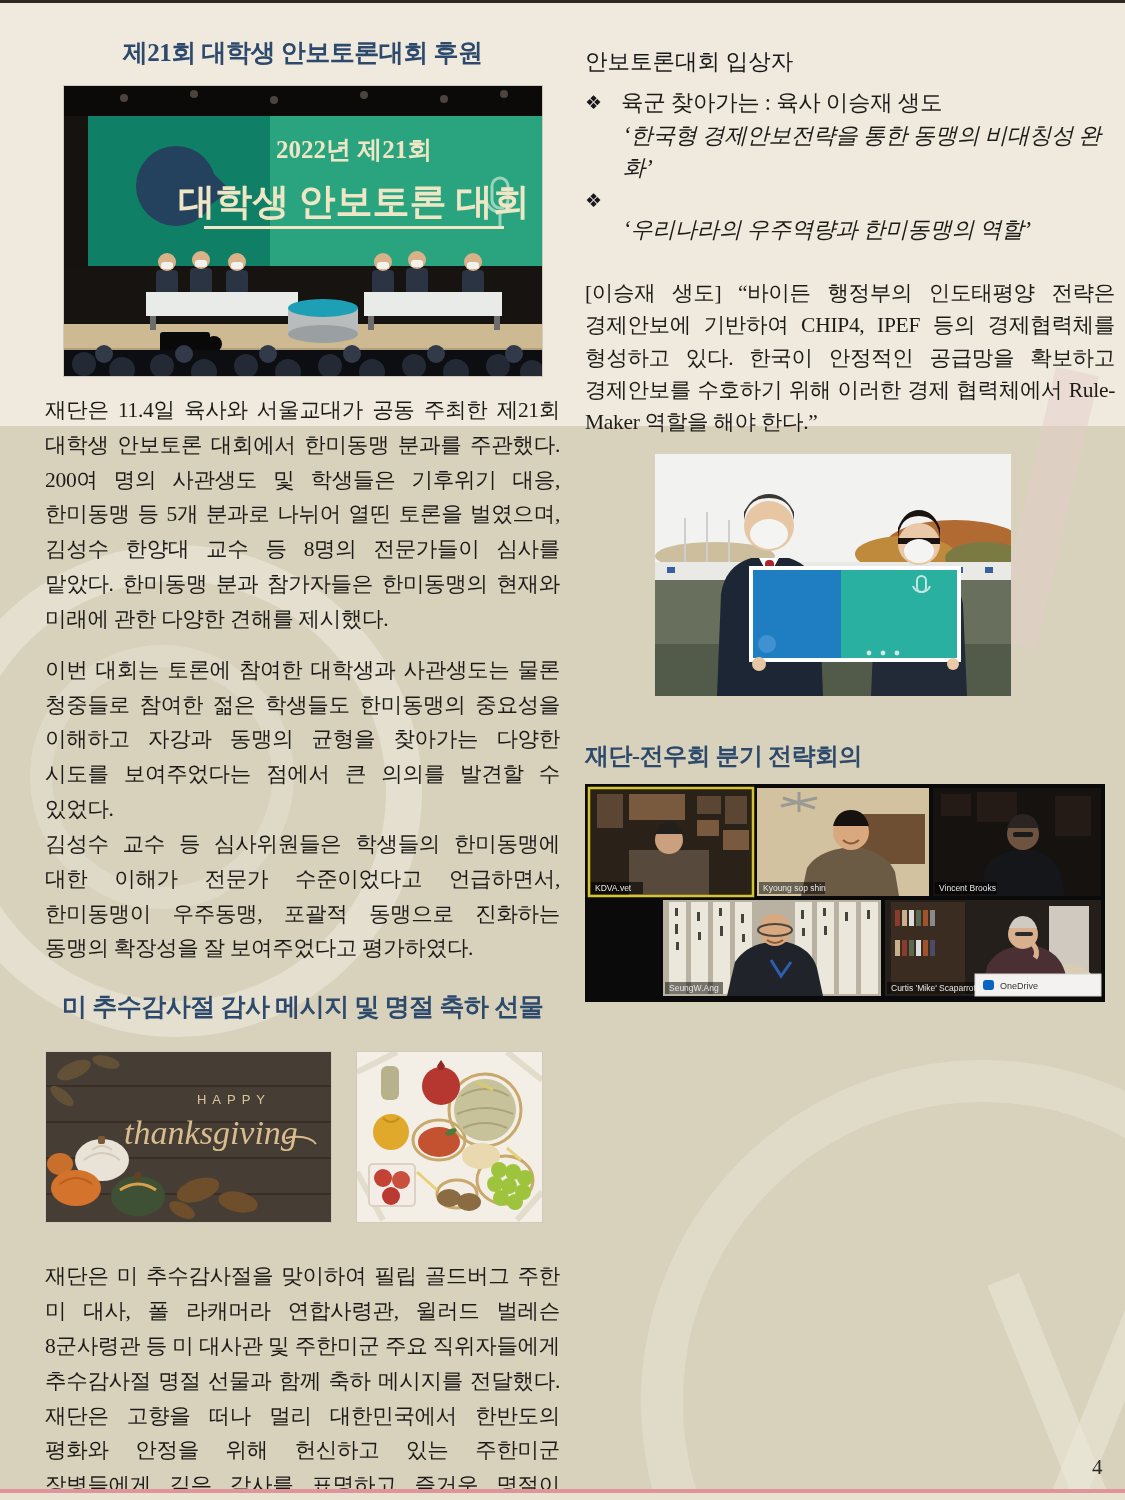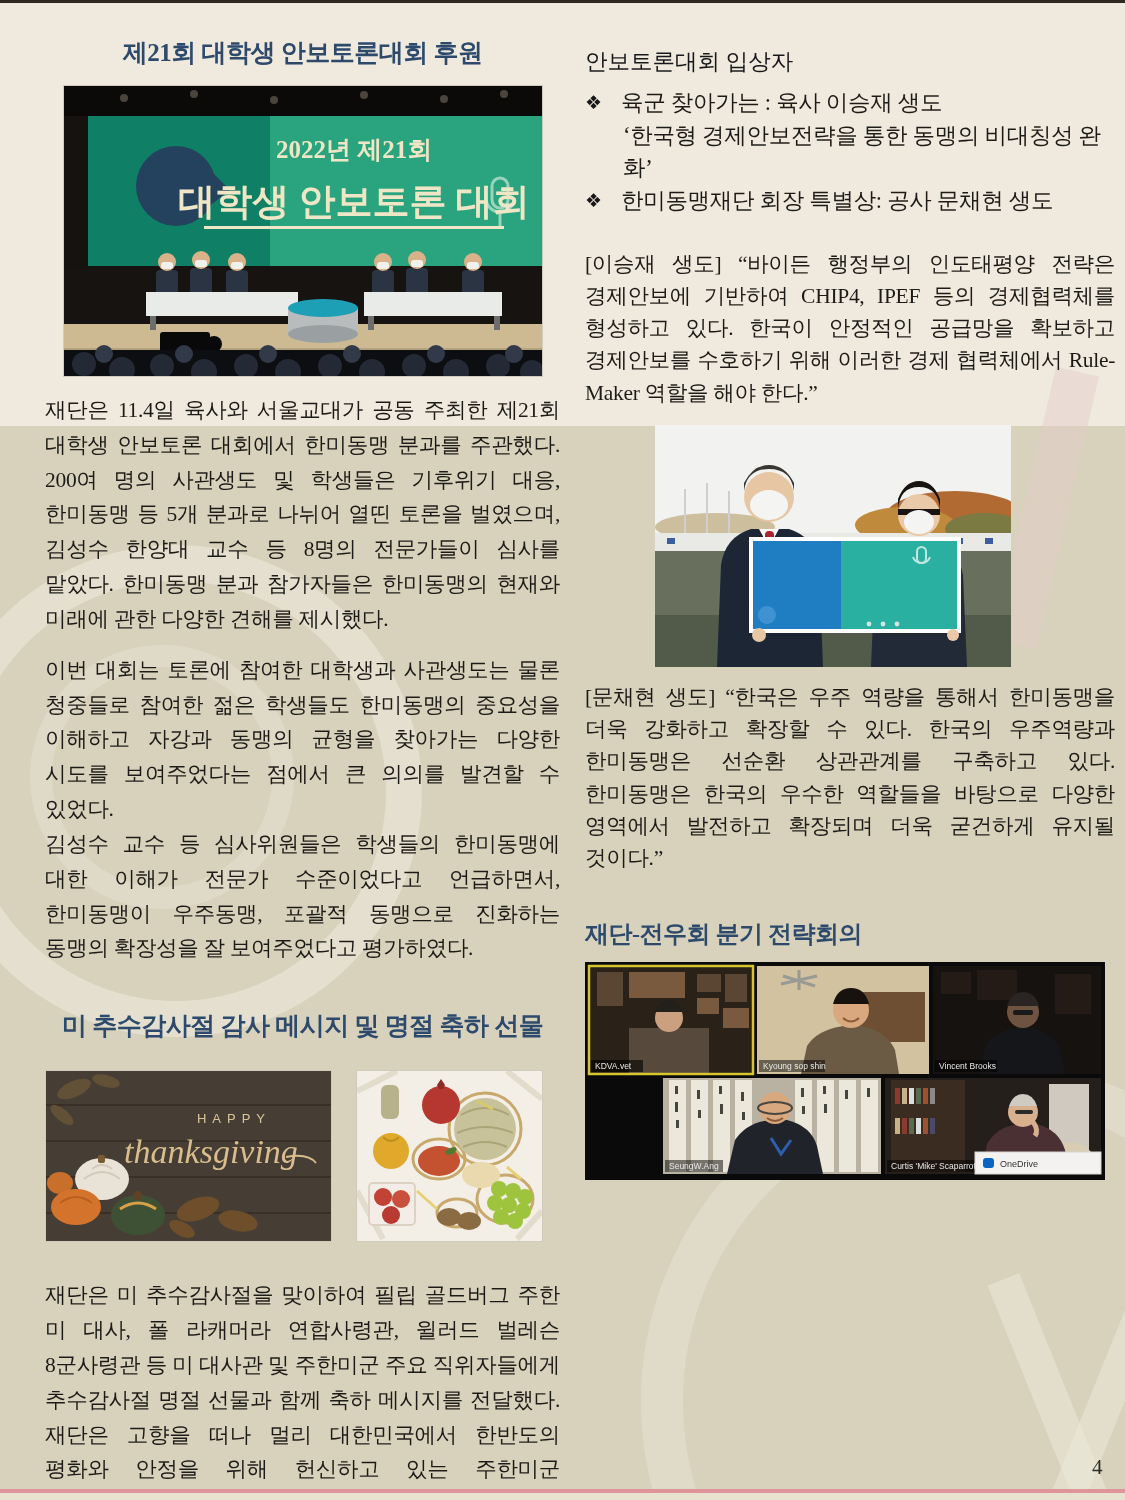--- a/index.html
+++ b/index.html
@@ -37,21 +37,21 @@
   .photo-frame{display:block;border:1px solid #cfcabb;background:#222;}
   .stage-photo{margin:16px auto 16px auto;}
   .gift-row{display:flex;gap:24px;margin:28px 0 0 0;}
   .award-photo{display:block;margin:16px 0 14px 70px;}
   .zoom-photo{display:block;margin:12px 0 14px 0;border:none;}
 
   .winners-title{font-size:22.5px;font-weight:normal;color:#17171a;margin:0 110px 10px 0;}
   .winner-item{margin:0;}
   .winner-line{display:flex;align-items:flex-start;font-size:22.5px;line-height:1.45;letter-spacing:-0.3px;}
   .winner-bullet{width:36px;flex:none;font-size:19px;padding-top:2px;color:#17171a;}
-  .winner-quote{padding-left:38px;font-size:22.5px;line-height:1.45;letter-spacing:-0.3px;}
+  .winner-quote{padding-left:38px;font-size:22.5px;line-height:1.45;letter-spacing:-0.3px;font-style:italic;}
 
   .meeting-title{font-size:24px;font-weight:bold;color:#2d4a6d;margin:44px 0 0 0;letter-spacing:-0.5px;}
 
   .page-number{position:absolute;left:1092px;top:1455px;font-size:21px;color:#2a2a28;}
 
   .svg-lbl{font-family:"Liberation Sans","DejaVu Sans",sans-serif;}
   .svg-serif{font-family:"Liberation Serif","DejaVu Serif",serif;}
 </style>
 </head>
 <body>
@@ -172,21 +172,21 @@
             <circle cx="372" cy="268" r="9"></circle>
             <circle cx="450" cy="268" r="9"></circle>
         </g>
       </g>
     </svg>
 
     <p class="body-p">재단은 11.4일 육사와 서울교대가 공동 주최한 제21회 대학생 안보토론 대회에서 한미동맹 분과를 주관했다. 200여 명의 사관생도 및 학생들은 기후위기 대응, 한미동맹 등 5개 분과로 나뉘어 열띤 토론을 벌였으며, 김성수 한양대 교수 등 8명의 전문가들이 심사를 맡았다. 한미동맹 분과 참가자들은 한미동맹의 현재와 미래에 관한 다양한 견해를 제시했다.</p>
     <p class="body-p" style="margin-bottom:0;">이번 대회는 토론에 참여한 대학생과 사관생도는 물론 청중들로 참여한 젊은 학생들도 한미동맹의 중요성을 이해하고 자강과 동맹의 균형을 찾아가는 다양한 시도를 보여주었다는 점에서 큰 의의를 발견할 수 있었다.</p>
     <p class="body-p">김성수 교수 등 심사위원들은 학생들의 한미동맹에 대한 이해가 전문가 수준이었다고 언급하면서, 한미동맹이 우주동맹, 포괄적 동맹으로 진화하는 동맹의 확장성을 잘 보여주었다고 평가하였다.</p>
 
-    <h1 class="sec-title small-gap" style="margin-top:43px;">미 추수감사절 감사 메시지 및 명절 축하 선물</h1>
+    <h1 class="sec-title small-gap" style="margin-top:24px;">미 추수감사절 감사 메시지 및 명절 축하 선물</h1>
 
     <div class="gift-row">
 
       <svg class="photo-frame" width="285" height="170" viewBox="0 0 285 170">
         <rect width="285" height="170" fill="#463e35"></rect>
         <g stroke="#392f27" stroke-width="2">
           <line x1="0" y1="34" x2="285" y2="34"></line>
             <line x1="0" y1="70" x2="285" y2="70"></line>
           <line x1="0" y1="106" x2="285" y2="106"></line>
             <line x1="0" y1="142" x2="285" y2="142"></line>
@@ -292,22 +292,22 @@
     <div class="winner-item">
       <div class="winner-line">
         <span class="winner-bullet">❖</span>
         <span>육군 찾아가는 : 육사 이승재 생도</span>
       </div>
       <div class="winner-quote">‘한국형 경제안보전략을 통한 동맹의 비대칭성 완화’</div>
     </div>
     <div class="winner-item">
       <div class="winner-line">
         <span class="winner-bullet">❖</span>
-        <span>한미동맹재단 회장 특별상: 공사 문채현 생도</span>
       </div>
+      <div class="winner-quote">‘우리나라의 우주역량과 한미동맹의 역할’</div>
     </div>
 
     <p class="body-p" style="margin-top:30px;font-family:Liberation Serif, serif;">[이승재 생도] “바이든 행정부의 인도태평양 전략은 경제안보에 기반하여 CHIP4, IPEF 등의 경제협력체를 형성하고 있다. 한국이 안정적인 공급망을 확보하고 경제안보를 수호하기 위해 이러한 경제 협력체에서 Rule-Maker 역할을 해야 한다.”</p>
 
     <svg class="award-photo" width="356" height="242" viewBox="0 0 356 242">
       <rect width="356" height="242" fill="#f2f3f1"></rect>
 
       <g>
         <ellipse cx="300" cy="92" rx="70" ry="26" fill="#b06a32"></ellipse>
         <ellipse cx="250" cy="100" rx="50" ry="18" fill="#c08a3c"></ellipse>
@@ -362,21 +362,20 @@
         <g fill="#cfe8e2">
           <circle cx="214" cy="199" r="2.4"></circle>
             <circle cx="228" cy="199" r="2.4"></circle>
             <circle cx="242" cy="199" r="2.4"></circle>
         </g>
       </g>
       <circle cx="104" cy="210" r="7" fill="#e7c6a4"></circle>
       <circle cx="298" cy="210" r="6" fill="#e9c9a8"></circle>
     </svg>
 
-    <p class="body-p">[문채현 생도] “한국은 우주 역량을 통해서 한미동맹을 더욱 강화하고 확장할 수 있다. 한국의 우주역량과 한미동맹은 선순환 상관관계를 구축하고 있다. 한미동맹은 한국의 우수한 역할들을 바탕으로 다양한 영역에서 발전하고 확장되며 더욱 굳건하게 유지될 것이다.”</p>
 
     <h2 class="meeting-title">재단-전우회 분기 전략회의</h2>
 
     <svg class="zoom-photo" width="520" height="218" viewBox="0 0 520 218">
       <rect width="520" height="218" fill="#0a0a0a"></rect>
 
       <g>
         <rect x="4" y="4" width="164" height="108" fill="#2a2118"></rect>
         <g fill="#5a4632">
             <rect x="12" y="10" width="26" height="34"></rect>

